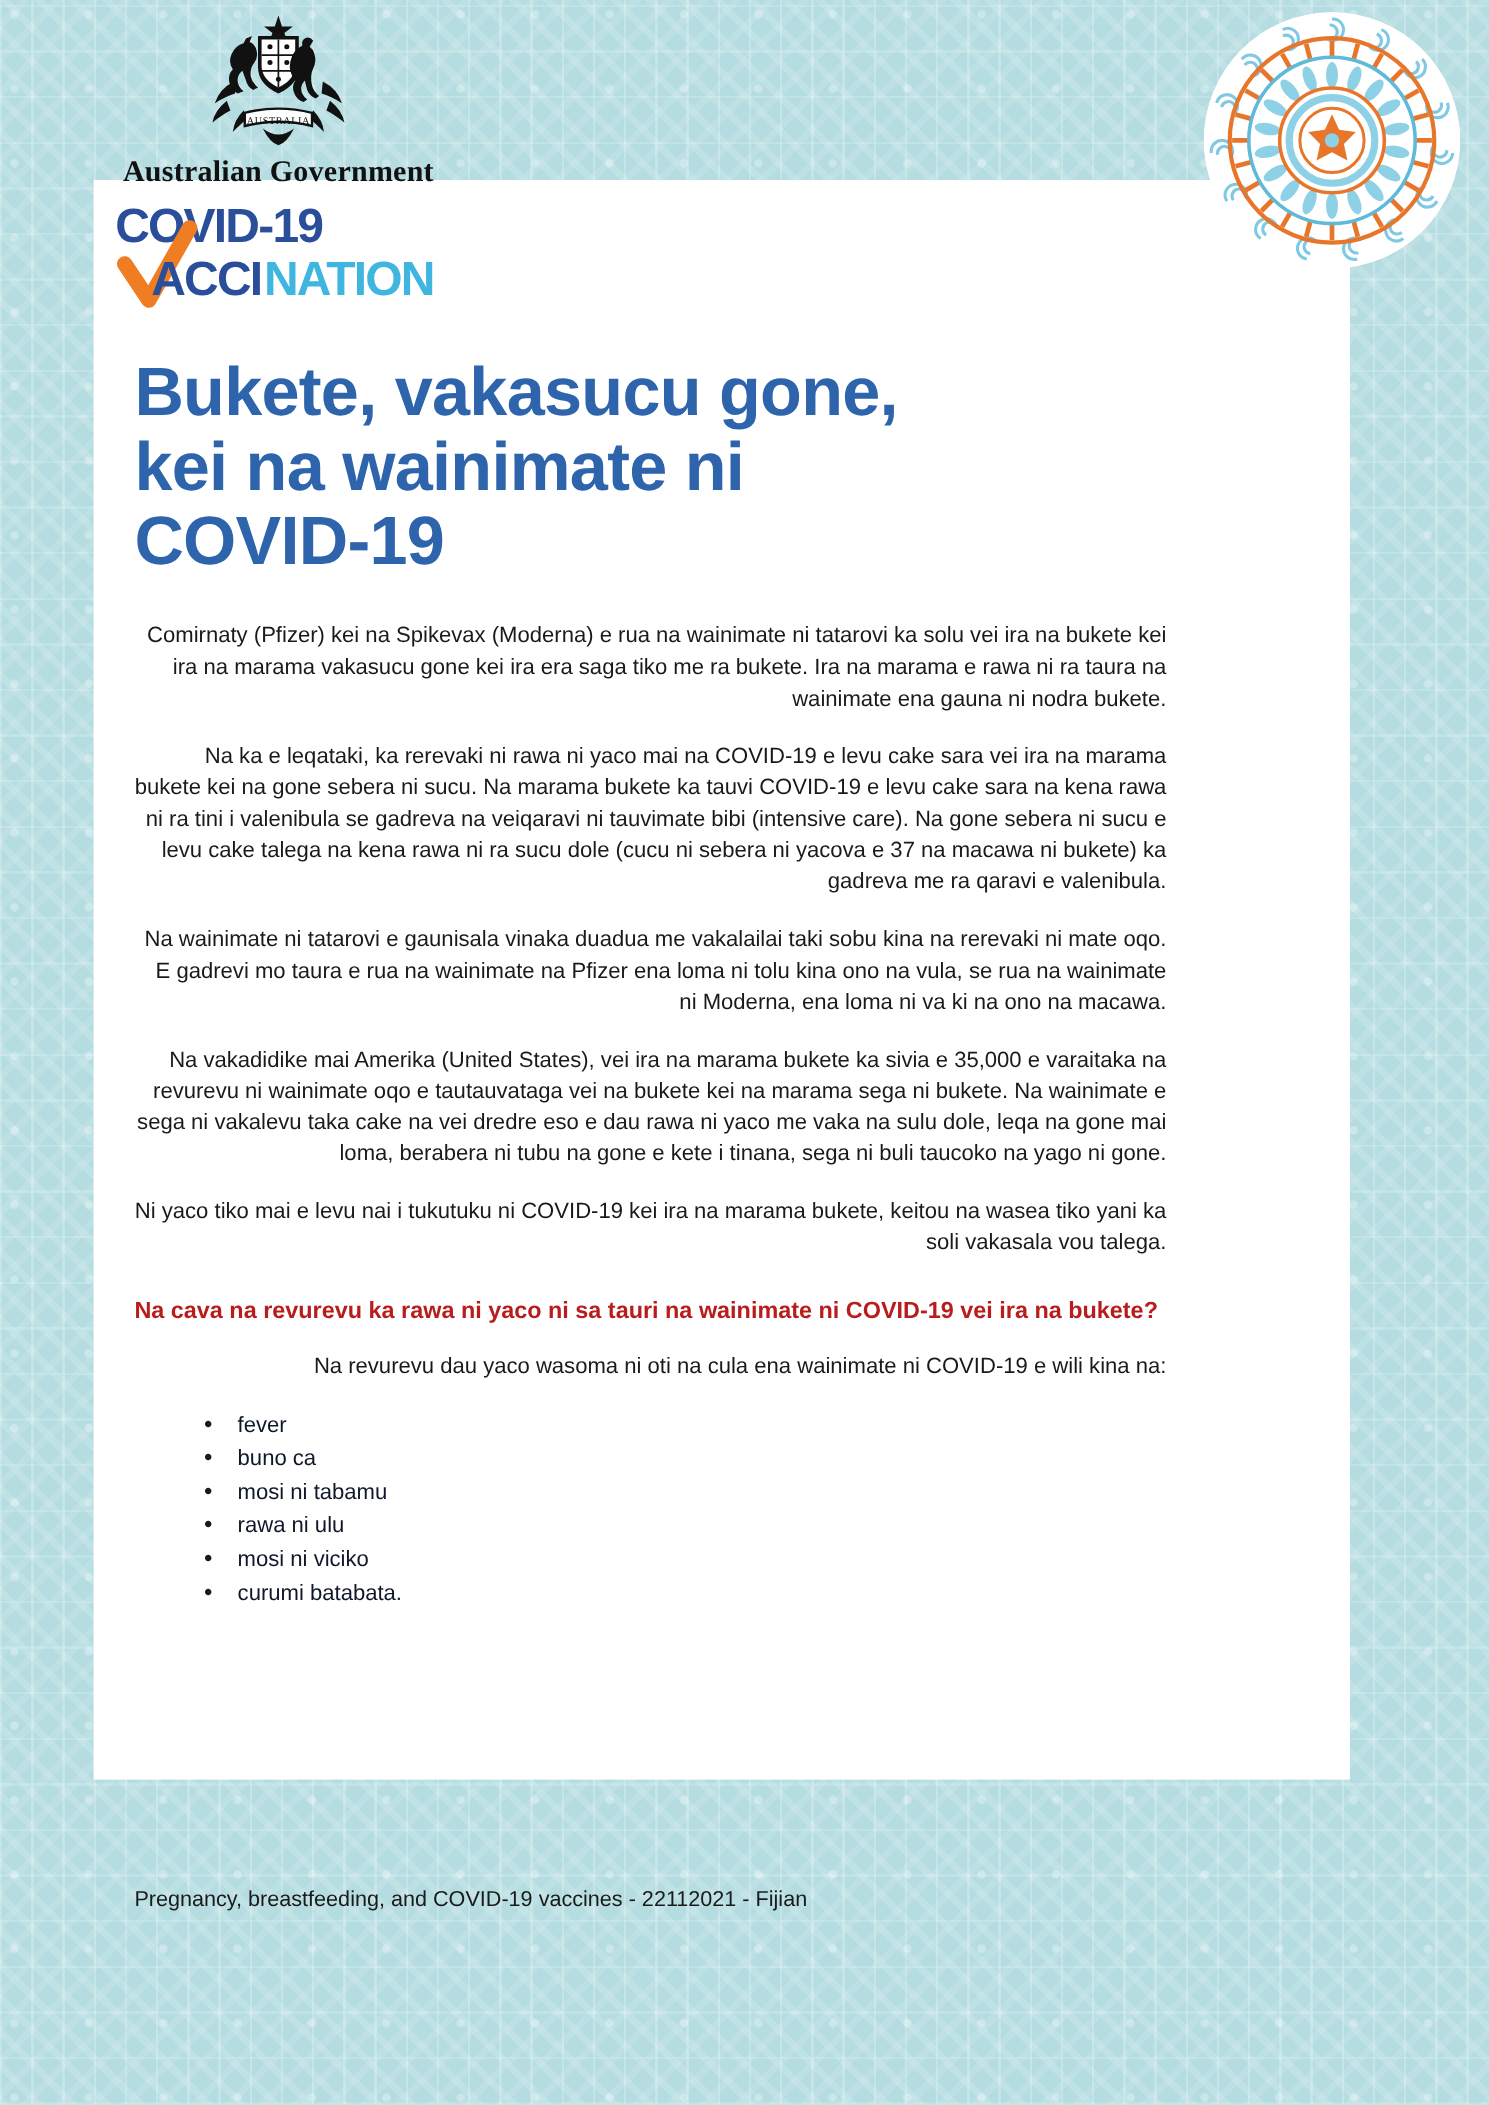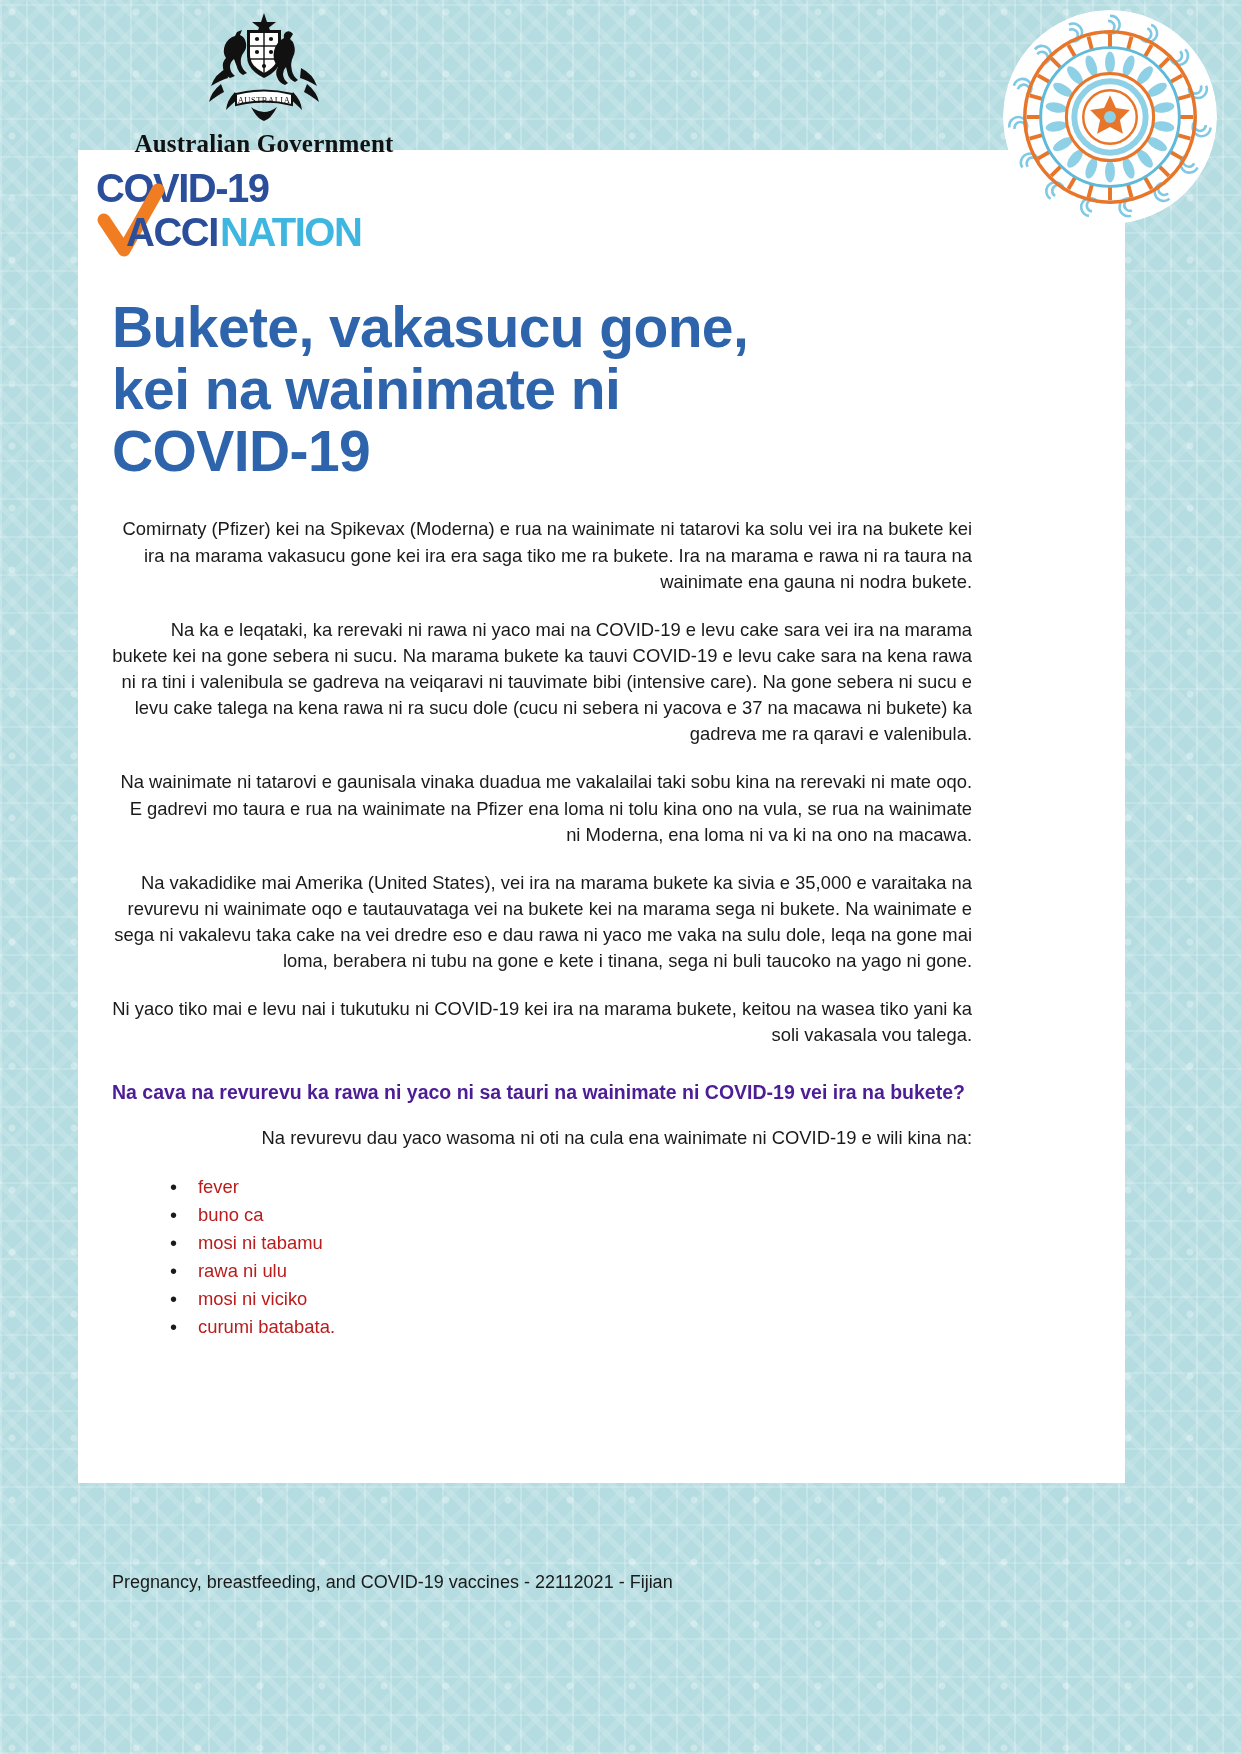--- a/index.html
+++ b/index.html
@@ -48,21 +48,21 @@
     left: 78px;
     top: 150px;
     width: 1047px;
     height: 1333px;
     background: #ffffff;
   }
 
   
   .crest-block {
     position: absolute;
-    left: 104px;
+    left: 72px;
     top: 8px;
     width: 320px;
     text-align: center;
     z-index: 5;
   }
   .crest-svg { display: block; margin: 0 auto; }
   .gov-wordmark {
     font-family: "Liberation Serif", serif;
     font-weight: bold;
     font-size: 25px;
@@ -109,33 +109,33 @@
     white-space: pre-line;
   }
   p.para {
     color: #1a1a1a;
     font-size: 18.4px;
     line-height: 1.42;
     margin: 0 0 22px 0;
     text-align: right;
   }
   h2.subhead {
-    color: #4c1d95;
+    color: #b91c1c;
     font-size: 19.5px;
     line-height: 1.35;
     font-weight: bold;
     margin: 30px 0 20px 0;
   }
   ul.symptom-list {
     margin: 4px 0 0 0;
     padding-left: 58px;
     list-style: none;
   }
   ul.symptom-list li {
-    color: #b91c1c;
+    color: #0f172a;
     font-size: 18.4px;
     line-height: 1.52;
     position: relative;
     padding-left: 28px;
   }
   ul.symptom-list li::before {
     content: "\2022";
     position: absolute;
     left: 0;
     top: -1px;

